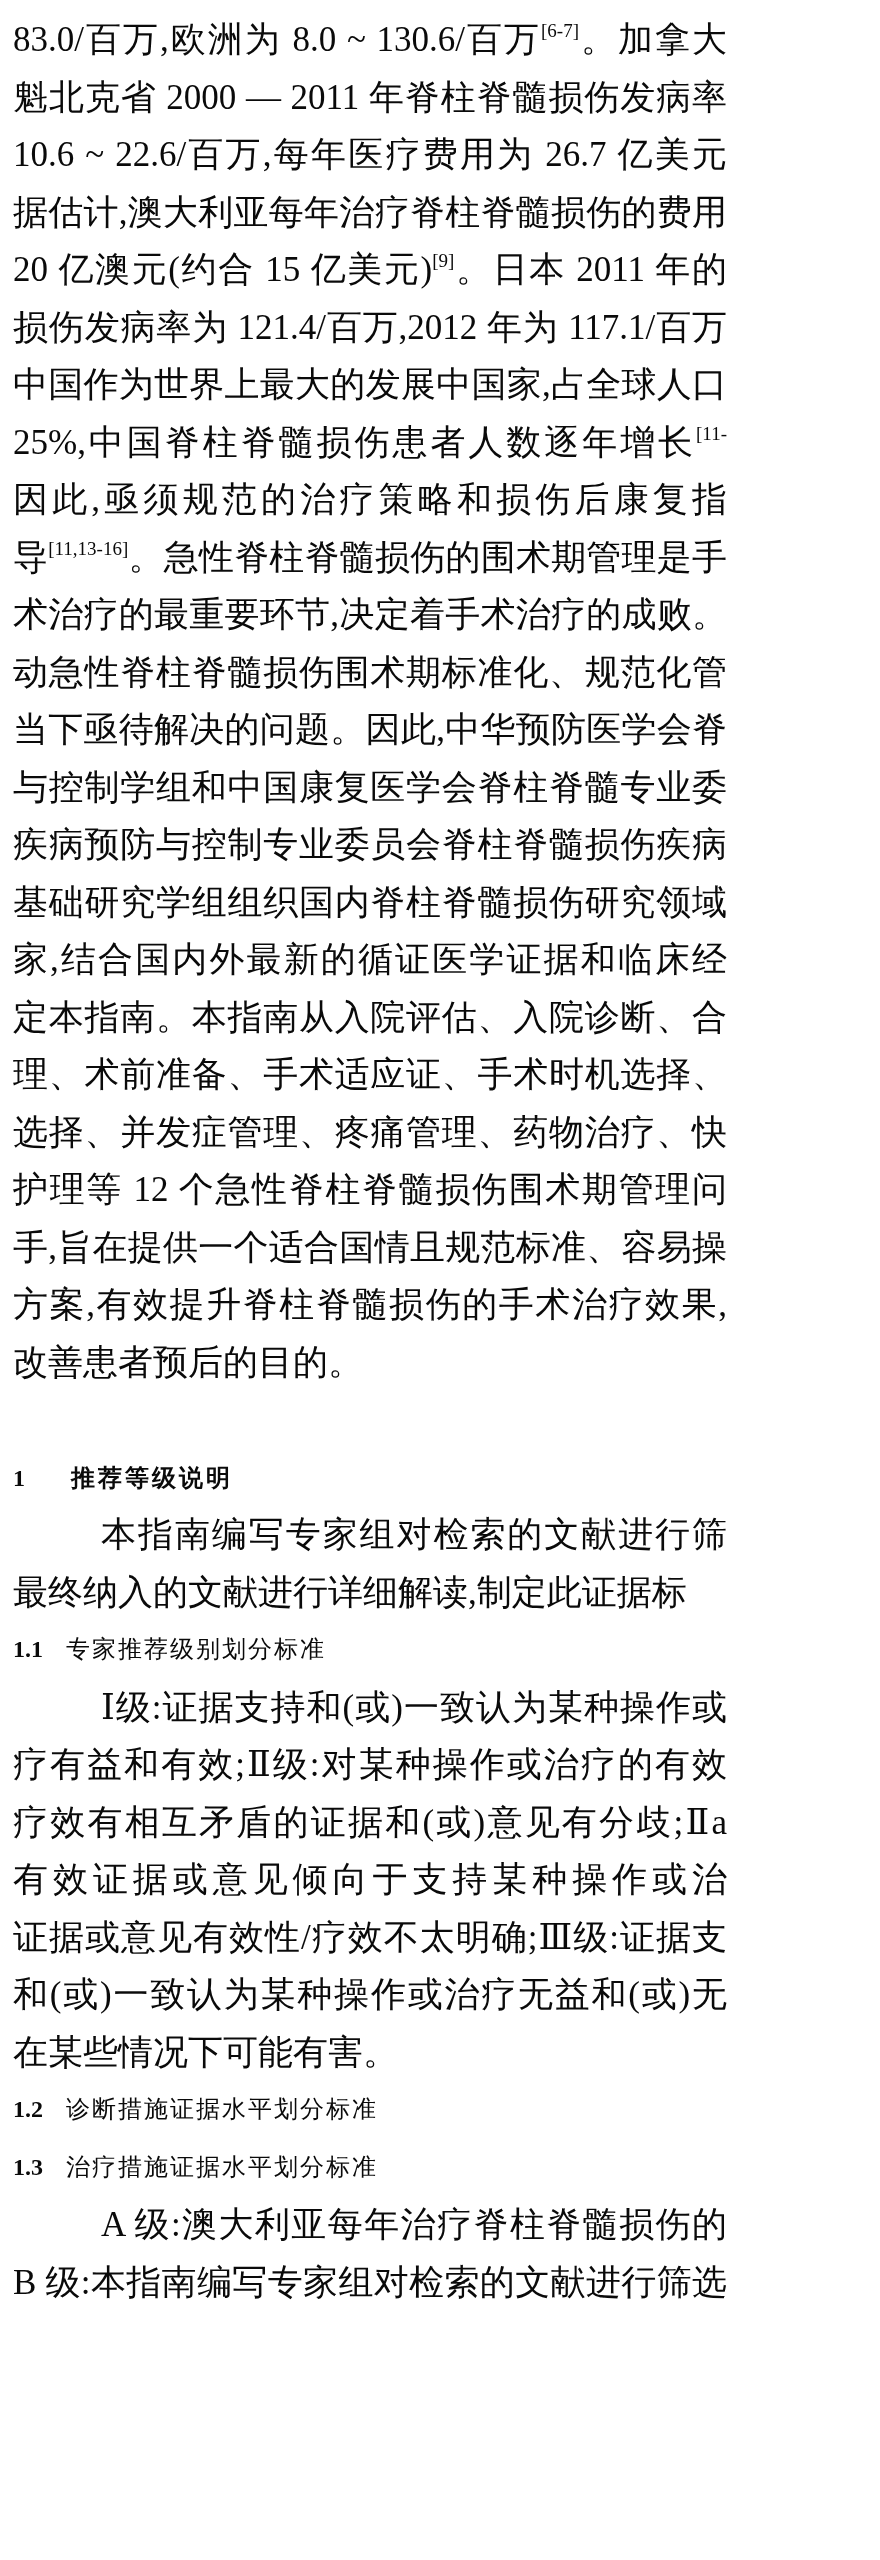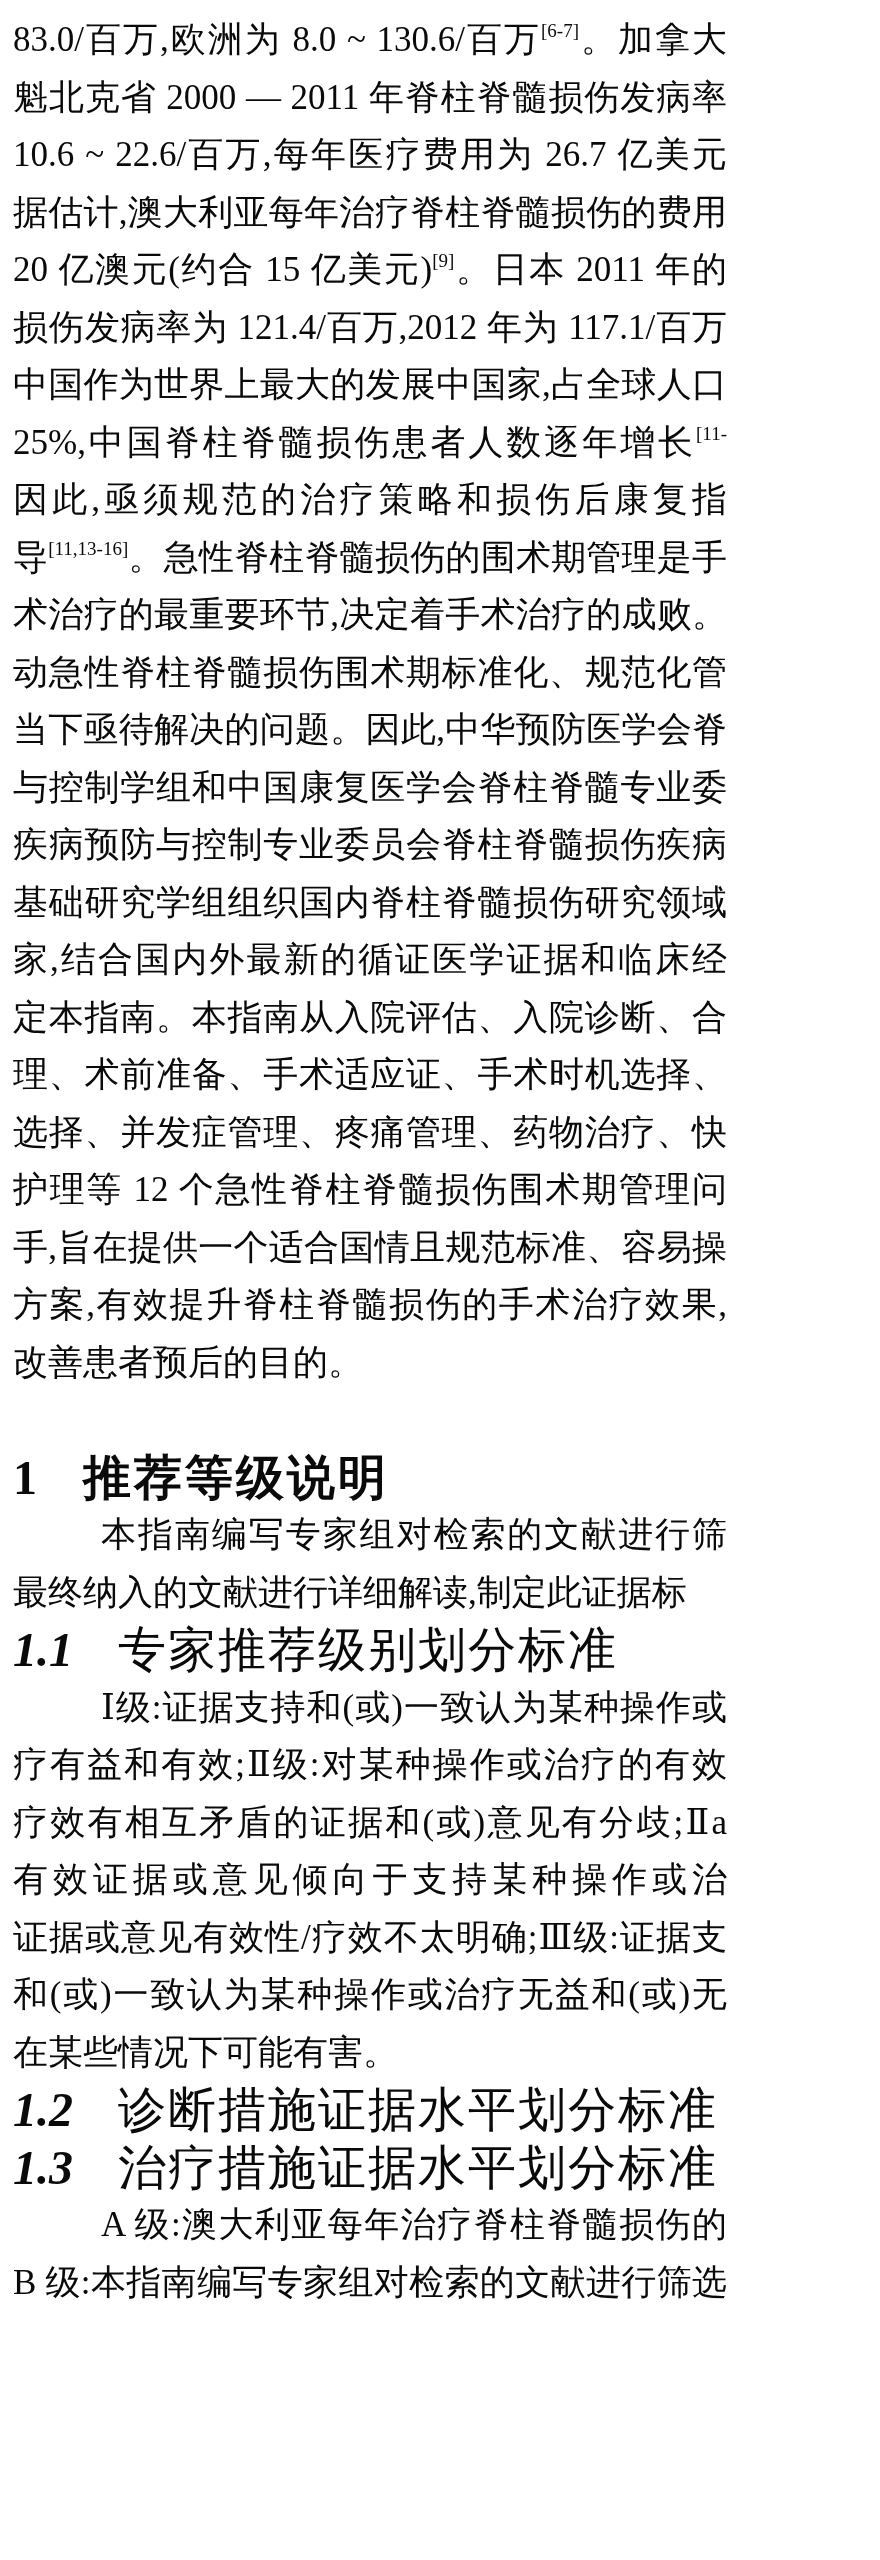--- a/index.html
+++ b/index.html
@@ -31,38 +31,38 @@
     text-justify: inter-character;
   }
   .line.ind { text-indent: 88px; }
   sup.cite {
     font-size: 19px;
     line-height: 0;
     vertical-align: 14px;
     letter-spacing: 0;
   }
   .heading {
-    font-size: 48px;
+    font-size: 24px;
     line-height: 57.5px;
     height: 57.5px;
     overflow: hidden;
     white-space: nowrap;
   }
   .heading.gap { margin-top: 57.5px; }
   .hnum {
     font-weight: 700;
     font-family: "Liberation Serif", "DejaVu Serif", serif;
   }
   .h1 .hnum { margin-right: 46px; }
   .h1 .htitle {
     font-weight: 700;
     font-family: "Liberation Sans", "DejaVu Sans", sans-serif;
     letter-spacing: 3px;
   }
-  .h2 .hnum { margin-right: 45px; font-style: italic; }
+  .h2 .hnum { margin-right: 23px; }
   .h2 .htitle {
     font-weight: 400;
     letter-spacing: 2px;
   }
   .para { margin: 0; }
 </style>
 </head>
 <body>
 
 <div class="page">

